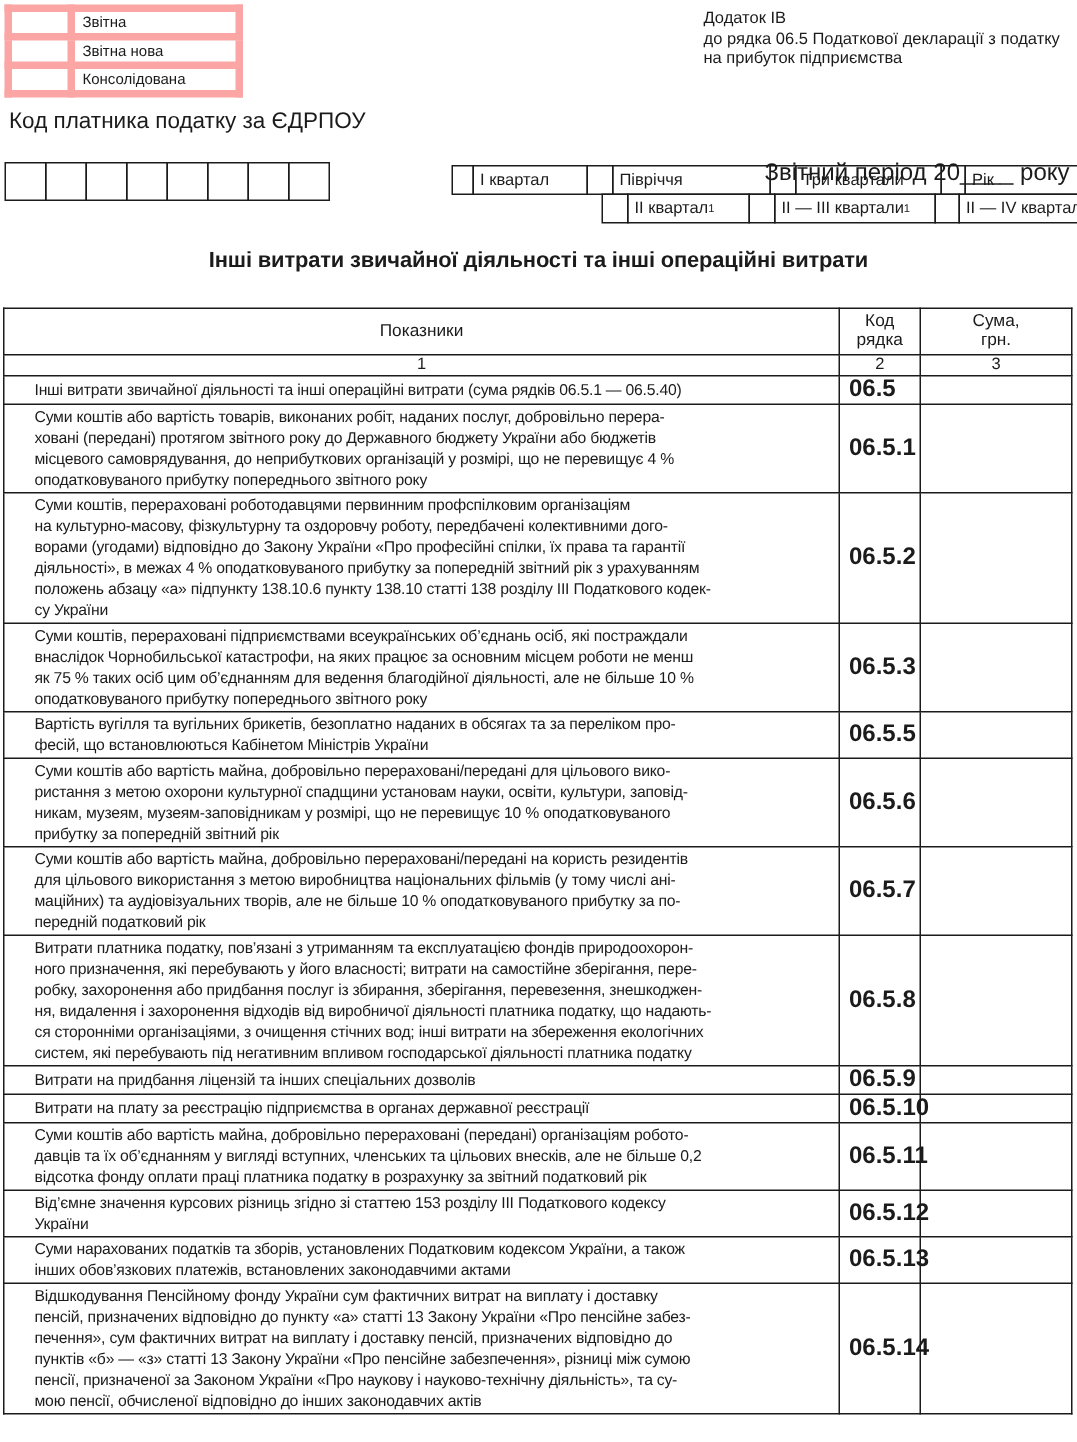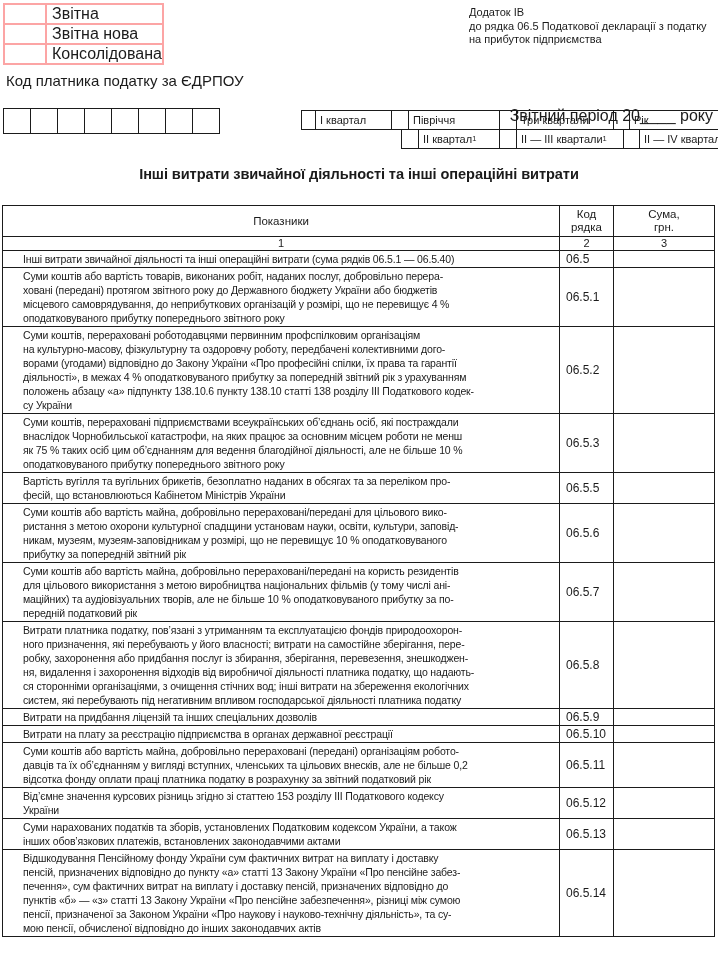--- a/index.html
+++ b/index.html
@@ -2,21 +2,21 @@
 <html lang="uk"><head>
 <meta charset="utf-8">
 <style>
   * { margin:0; padding:0; box-sizing:border-box; }
   html,body { background:#ffffff; }
   body { font-family:"Liberation Sans", sans-serif; color:#1b1b1b; }
   .page { position:relative; width:718px; height:961px; background:#fff; overflow:hidden; }
 
   
   .rt-table { position:absolute; left:3px; top:3px; border-collapse:collapse; }
-  .rt-table td { border:2px solid #fca5a5; height:19px; font-size:16px; }
+  .rt-table td { border:5px solid #fca5a5; height:19px; font-size:10px; }
   .rt-cb { width:42px; }
   .rt-lbl { width:112px; padding-left:5px; }
 
   
   .appendix { position:absolute; left:469px; top:6px; font-size:11px; line-height:13.5px; }
 
   
   .ed-label { position:absolute; left:6px; top:72px; font-size:15px; }
   .ed-boxes { position:absolute; left:3px; top:108px; display:flex; }
   .ed-cell { width:28px; height:26px; border:1px solid #1b1b1b; margin-left:-1px; }
@@ -36,21 +36,21 @@
                 font-size:14.6px; font-weight:bold; letter-spacing:-0.1px; }
 
   
   .main-table { position:absolute; left:2px; top:205px; border-collapse:collapse; table-layout:fixed; width:712px; }
   .main-table td, .main-table th { border:1px solid #1b1b1b; vertical-align:middle; }
   .h-ind, .h-code, .h-sum { font-weight:normal; font-size:11.5px; text-align:center;
                             white-space:pre-line; line-height:13px; padding:2px 0; }
   .num-row td { font-size:11px; text-align:center; height:14px; padding:0; line-height:13px; }
   .c-text { font-size:10.5px; line-height:14px; letter-spacing:-0.15px; padding:1px 4px 1px 20px;
             white-space:pre-line; }
-  .c-code { font-size:12px; padding-left:6px; }
+  .c-code { font-size:16px; padding-left:6px;font-weight:bold; }
   .c-sum  { }
 </style>
 </head>
 <body>
 
 <div class="page">
 
   <table class="rt-table">
     <tbody>
         <tr>
@@ -86,21 +86,21 @@
     <span class="ed-cell"></span>
   </div>
 
   <div class="period-title">Звітний період 20____ року</div>
   <div class="prow" style="left:301px; top:110px;">
     <div class="pcell pcb" style="width:15px;"></div>
     <div class="pcell" style="width:77px;">
         <span>І квартал</span>
       </div>
     <div class="pcell pcb" style="width:18px;"></div>
-    <div class="pcell" style="width:92px;">
+    <div class="pcell" style="width:106px;">
         <span>Півріччя</span>
       </div>
     <div class="pcell pcb" style="width:18px;"></div>
     <div class="pcell" style="width:98px;">
         <span>Три квартали</span>
       </div>
     <div class="pcell pcb" style="width:17px;"></div>
     <div class="pcell" style="width:103px;">
         <span>Рік</span>
       </div>

